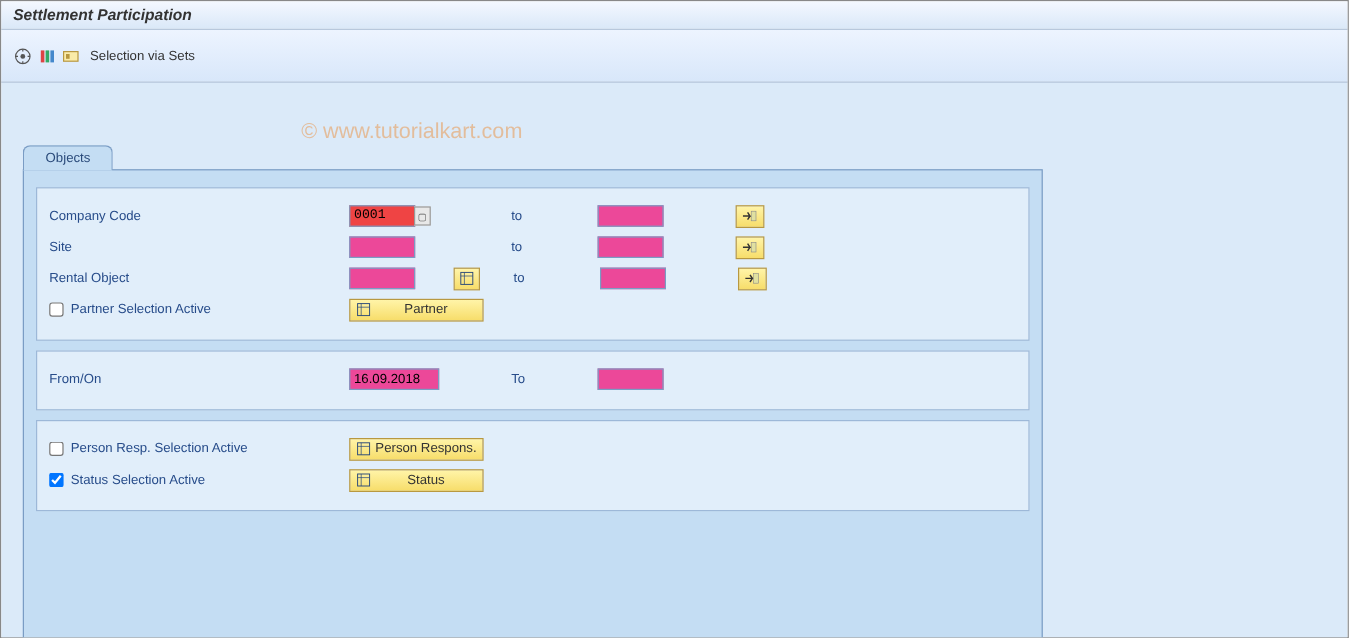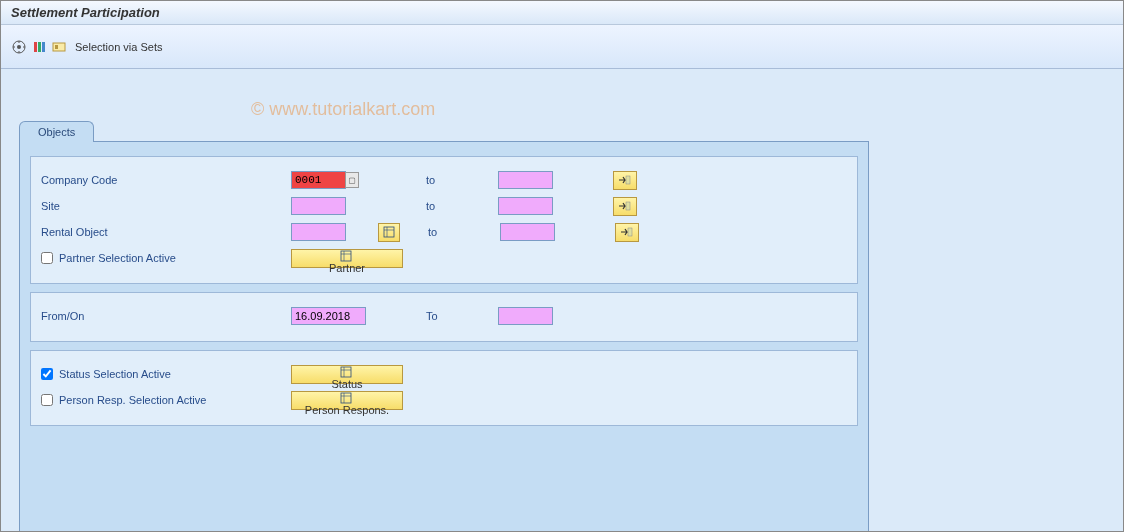--- a/index.html
+++ b/index.html
@@ -117,21 +117,21 @@
       display: flex;
       align-items: center;
       width: 85px;
       position: relative;
     }
     .input {
       border: 1px solid #7a9cc4;
       padding: 1px 3px;
       font-size: 11px;
       height: 18px;
-      background: #f0abfc;
+      background: #ec4899;
       font-family: "Courier New", monospace;
     }
     .input.short { width: 55px; }
     .input.date { width: 75px; font-family: Arial; }
     .highlight { background: #ef4444; }
     .f4-icon {
       width: 14px;
       height: 16px;
       background: #e8e8e8;
       border: 1px solid #999;
@@ -177,21 +177,20 @@
       background: linear-gradient(to bottom, #fff4a8, #f7dd6a);
       border: 1px solid #b89840;
       height: 19px;
       display: flex;
       align-items: center;
       cursor: pointer;
       font-size: 11px;
       color: #333;
       padding: 0 4px;
       width: 112px;
-      flex-direction: column;
     }
     .yellow-btn .btn-icon {
       width: 14px;
       height: 14px;
       margin-right: 2px;
       display: inline-flex;
       align-items: center;
       justify-content: center;
       font-size: 9px;
       color: #2a4a7a;
@@ -332,47 +331,47 @@
             <input class="input date" value="16.09.2018" style="">
           </div>
           <div class="to-label" style="margin-left:45px">To</div>
           <input class="input date" style="width: 55px;">
         </div>
       </div>
 
       <div class="group">
         <div class="row">
           <div class="label">
+            <input type="checkbox" style="">
+            <span>Person Resp. Selection Active</span>
+          </div>
+          <div class="yellow-btn">
+            <span class="btn-icon">
+              <svg width="12" height="12" viewBox="0 0 12 12">
+                  <rect x="1" y="1" width="10" height="10" fill="none" stroke="#2a4a7a" stroke-width="0.8"></rect>
+                  <line x1="4" y1="1" x2="4" y2="11" stroke="#2a4a7a" stroke-width="0.6"></line>
+                  <line x1="1" y1="4" x2="11" y2="4" stroke="#2a4a7a" stroke-width="0.6"></line>
+                </svg>
+            </span>
+            <span class="btn-text">Person Respons.</span>
+          </div>
+        </div>
+        <div class="row">
+          <div class="label">
             <input type="checkbox" checked="" style="">
             <span>Status Selection Active</span>
           </div>
           <div class="yellow-btn">
             <span class="btn-icon">
               <svg width="12" height="12" viewBox="0 0 12 12">
                   <rect x="1" y="1" width="10" height="10" fill="none" stroke="#2a4a7a" stroke-width="0.8"></rect>
                   <line x1="4" y1="1" x2="4" y2="11" stroke="#2a4a7a" stroke-width="0.6"></line>
                   <line x1="1" y1="4" x2="11" y2="4" stroke="#2a4a7a" stroke-width="0.6"></line>
                 </svg>
             </span>
             <span class="btn-text">Status</span>
           </div>
         </div>
-        <div class="row">
-          <div class="label">
-            <input type="checkbox" style="">
-            <span>Person Resp. Selection Active</span>
-          </div>
-          <div class="yellow-btn">
-            <span class="btn-icon">
-              <svg width="12" height="12" viewBox="0 0 12 12">
-                  <rect x="1" y="1" width="10" height="10" fill="none" stroke="#2a4a7a" stroke-width="0.8"></rect>
-                  <line x1="4" y1="1" x2="4" y2="11" stroke="#2a4a7a" stroke-width="0.6"></line>
-                  <line x1="1" y1="4" x2="11" y2="4" stroke="#2a4a7a" stroke-width="0.6"></line>
-                </svg>
-            </span>
-            <span class="btn-text">Person Respons.</span>
-          </div>
-        </div>
       </div>
 
     </div>
   </div>
 </div>
 
 </body></html>

